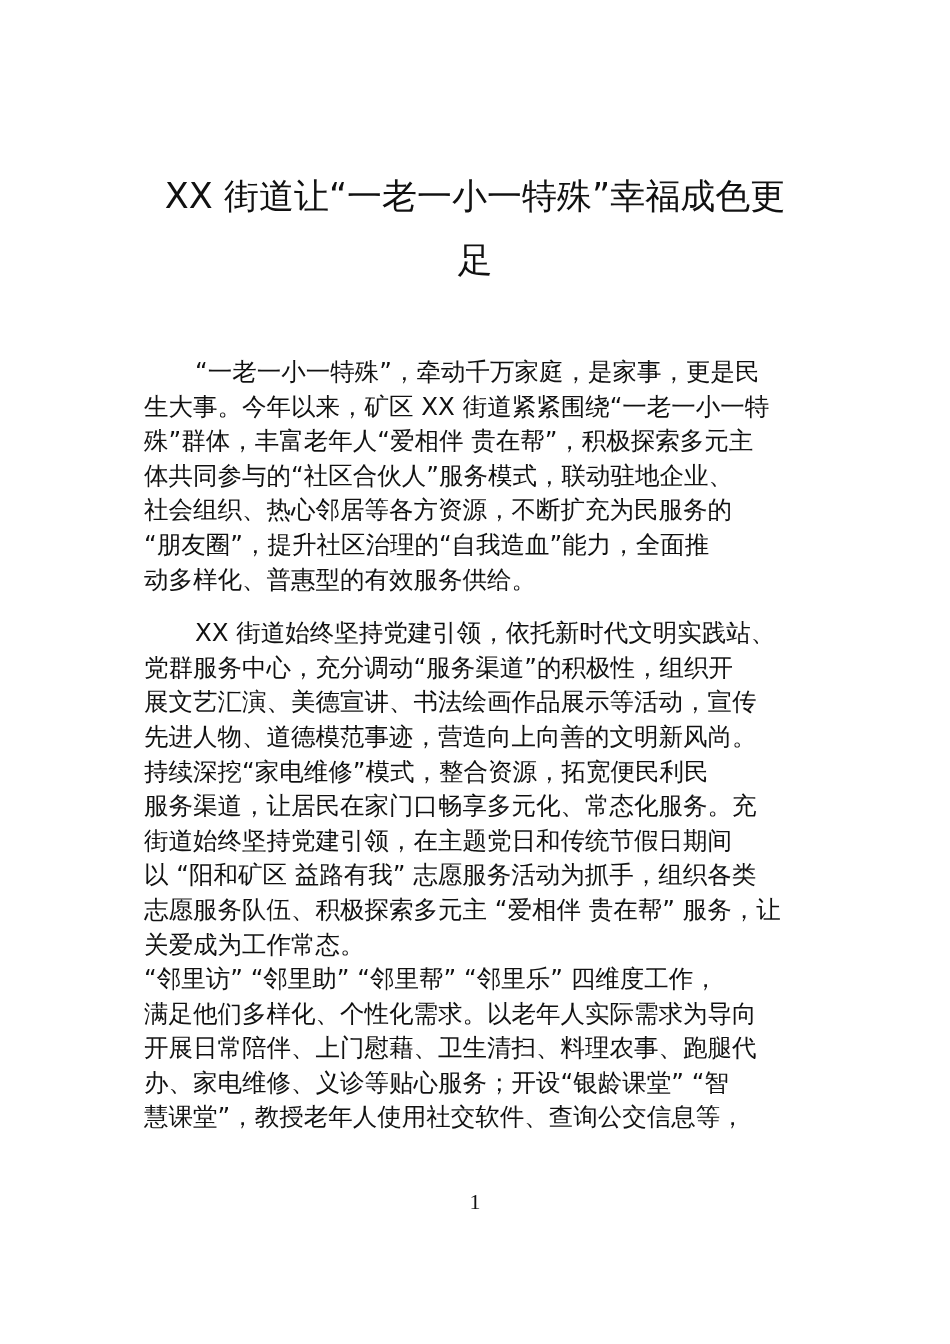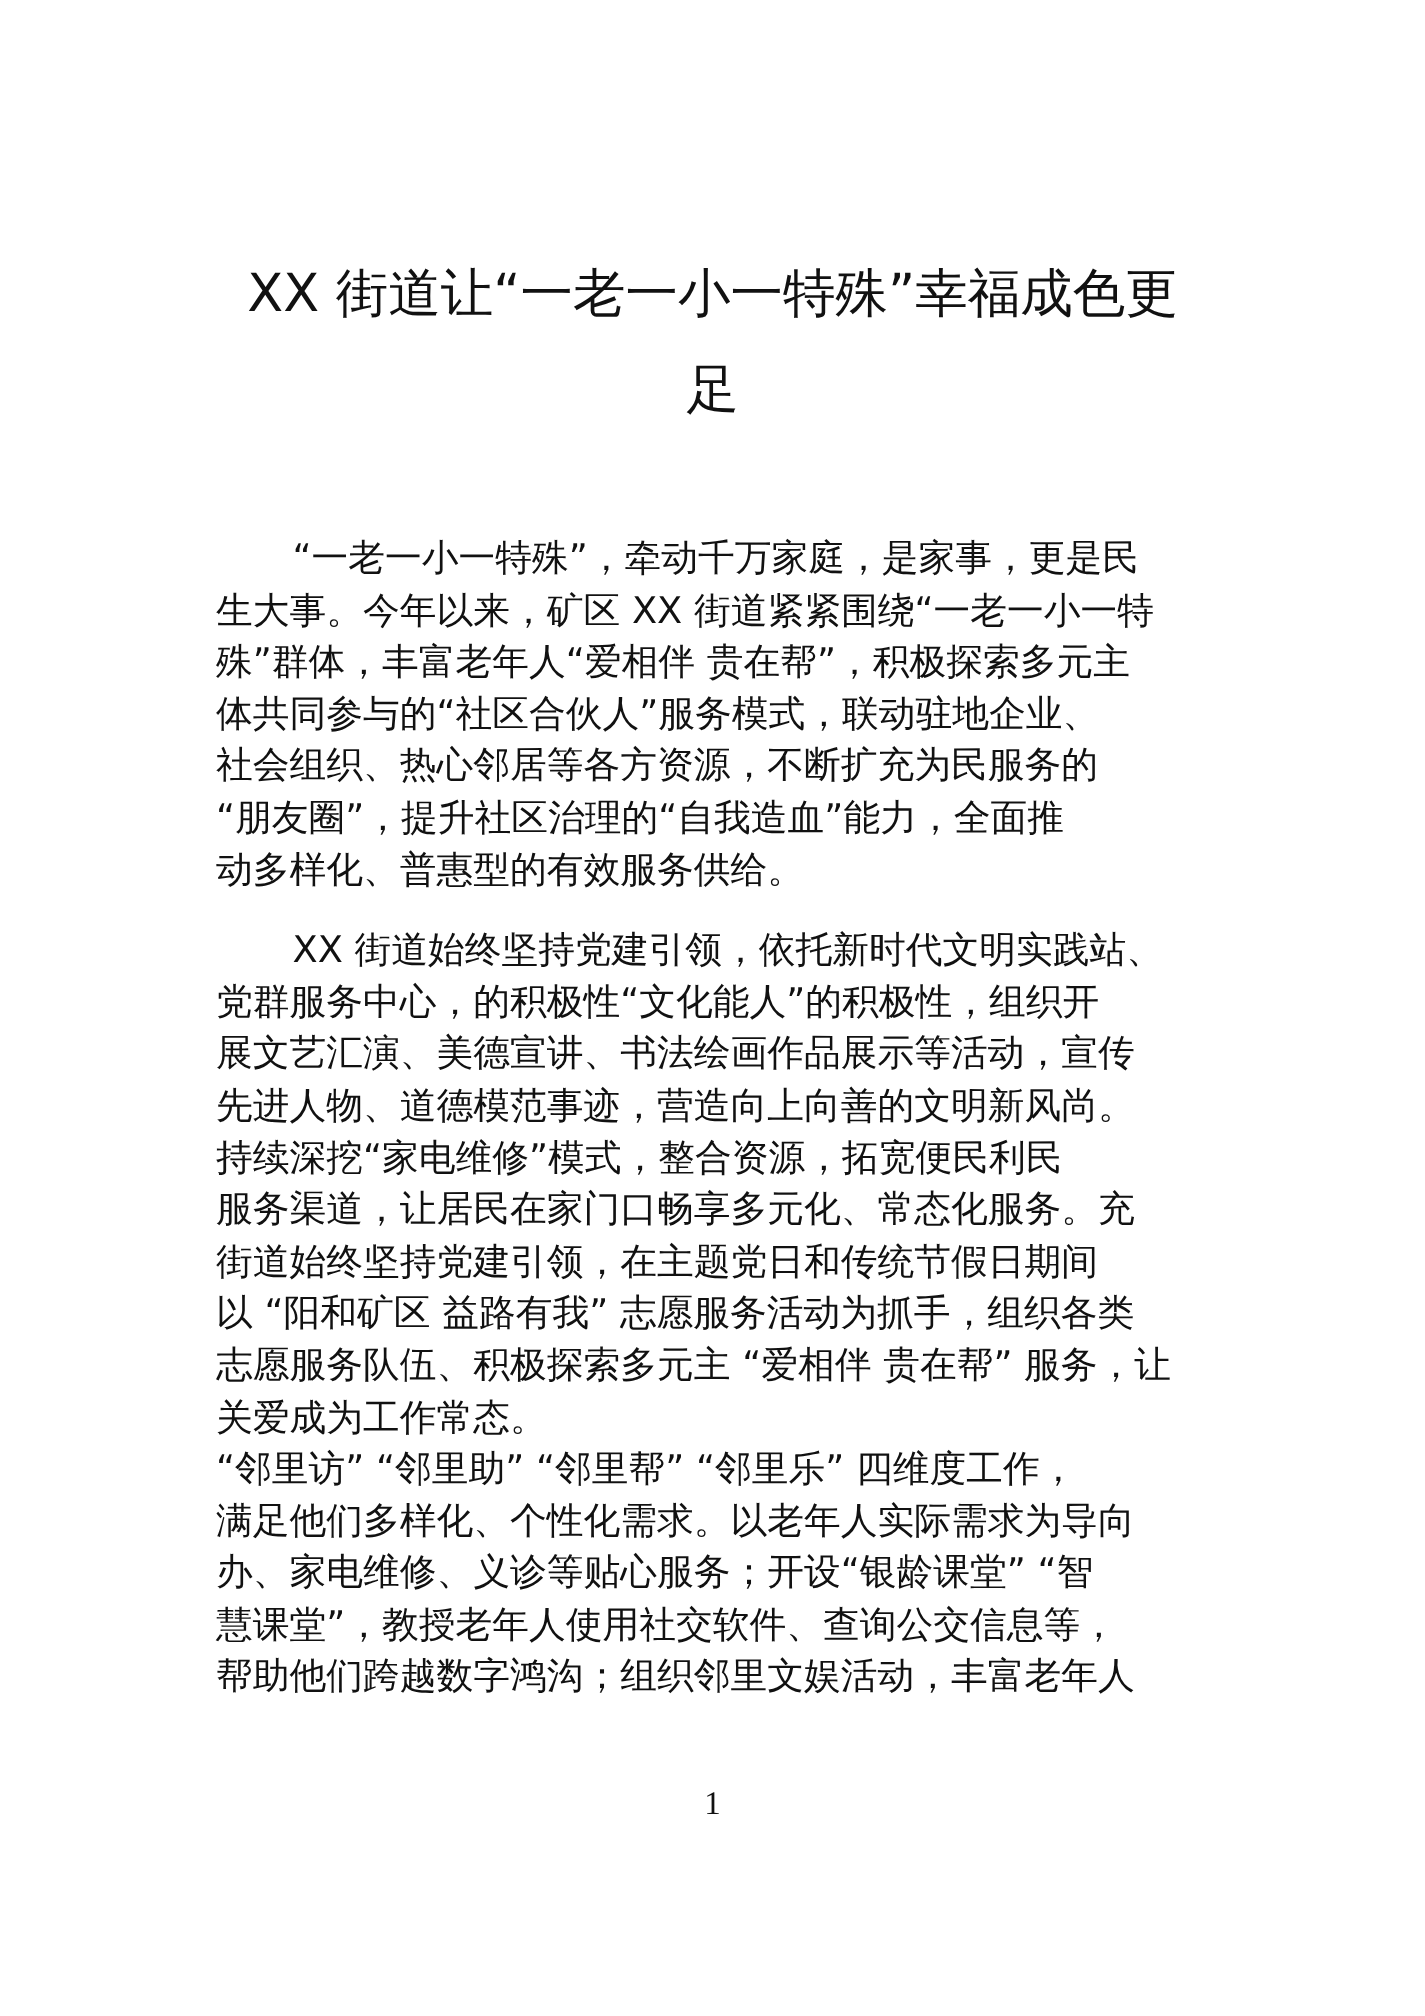--- a/index.html
+++ b/index.html
@@ -80,36 +80,36 @@
       <div class="line">生大事。今年以来，矿区 XX 街道紧紧围绕“一老一小一特</div>
       <div class="line">殊”群体，丰富老年人“爱相伴 贵在帮”，积极探索多元主</div>
       <div class="line">体共同参与的“社区合伙人”服务模式，联动驻地企业、</div>
       <div class="line">社会组织、热心邻居等各方资源，不断扩充为民服务的</div>
       <div class="line">“朋友圈”，提升社区治理的“自我造血”能力，全面推</div>
       <div class="line">动多样化、普惠型的有效服务供给。</div>
     </div>
 
     <div>
       <div class="line indent">XX 街道始终坚持党建引领，依托新时代文明实践站、</div>
-      <div class="line">党群服务中心，的积极性“文化能人”的积极性，组织开</div>
+      <div class="line">党群服务中心，充分调动“服务渠道”的积极性，组织开</div>
       <div class="line">展文艺汇演、美德宣讲、书法绘画作品展示等活动，宣传</div>
       <div class="line">先进人物、道德模范事迹，营造向上向善的文明新风尚。</div>
       <div class="line">持续深挖“家电维修”模式，整合资源，拓宽便民利民</div>
       <div class="line">服务渠道，让居民在家门口畅享多元化、常态化服务。充</div>
       <div class="line">街道始终坚持党建引领，在主题党日和传统节假日期间</div>
       <div class="line">以 “阳和矿区 益路有我” 志愿服务活动为抓手，组织各类</div>
       <div class="line">志愿服务队伍、积极探索多元主 “爱相伴 贵在帮” 服务，让</div>
       <div class="line">关爱成为工作常态。</div>
     </div>
 
     <div>
       <div class="line">“邻里访” “邻里助” “邻里帮” “邻里乐” 四维度工作，</div>
       <div class="line">满足他们多样化、个性化需求。以老年人实际需求为导向</div>
+      <div class="line">开展日常陪伴、上门慰藉、卫生清扫、料理农事、跑腿代</div>
       <div class="line">办、家电维修、义诊等贴心服务；开设“银龄课堂” “智</div>
       <div class="line">慧课堂”，教授老年人使用社交软件、查询公交信息等，</div>
-      <div class="line">帮助他们跨越数字鸿沟；组织邻里文娱活动，丰富老年人</div>
     </div>
 
   </div>
 
   <div class="page-number">1</div>
 
 </div>
 
 </body></html>

